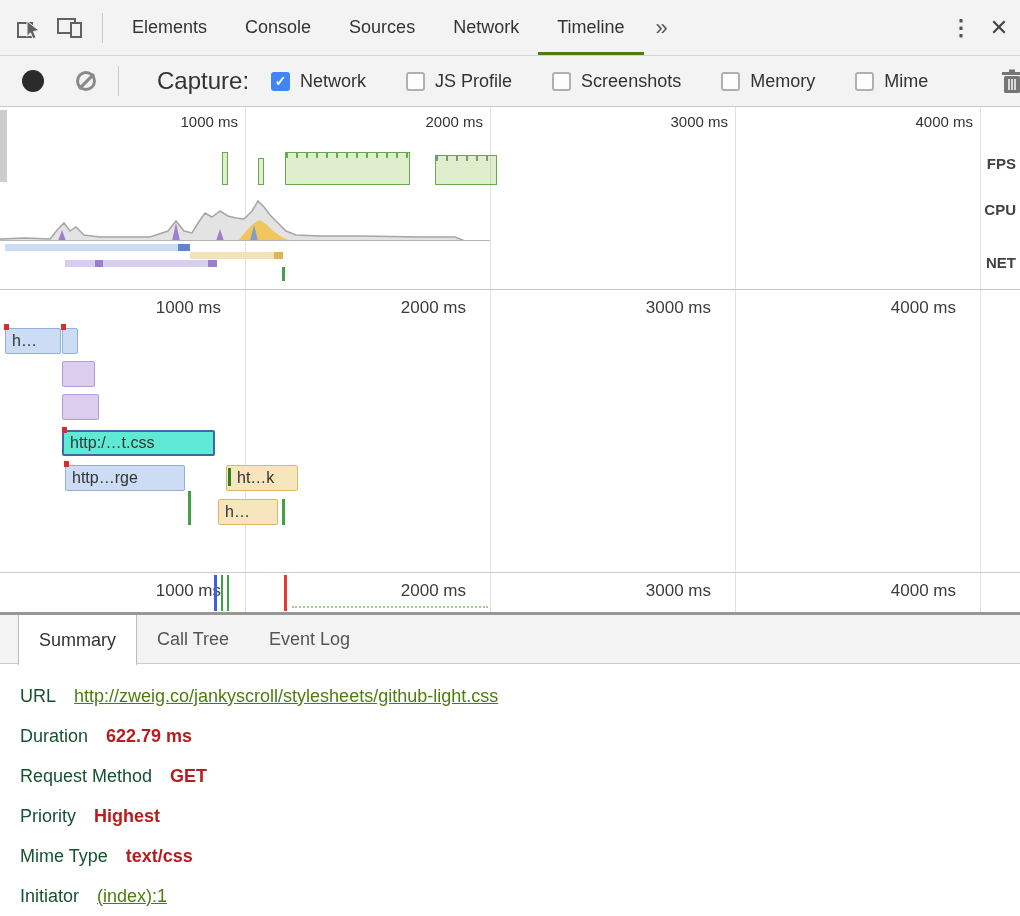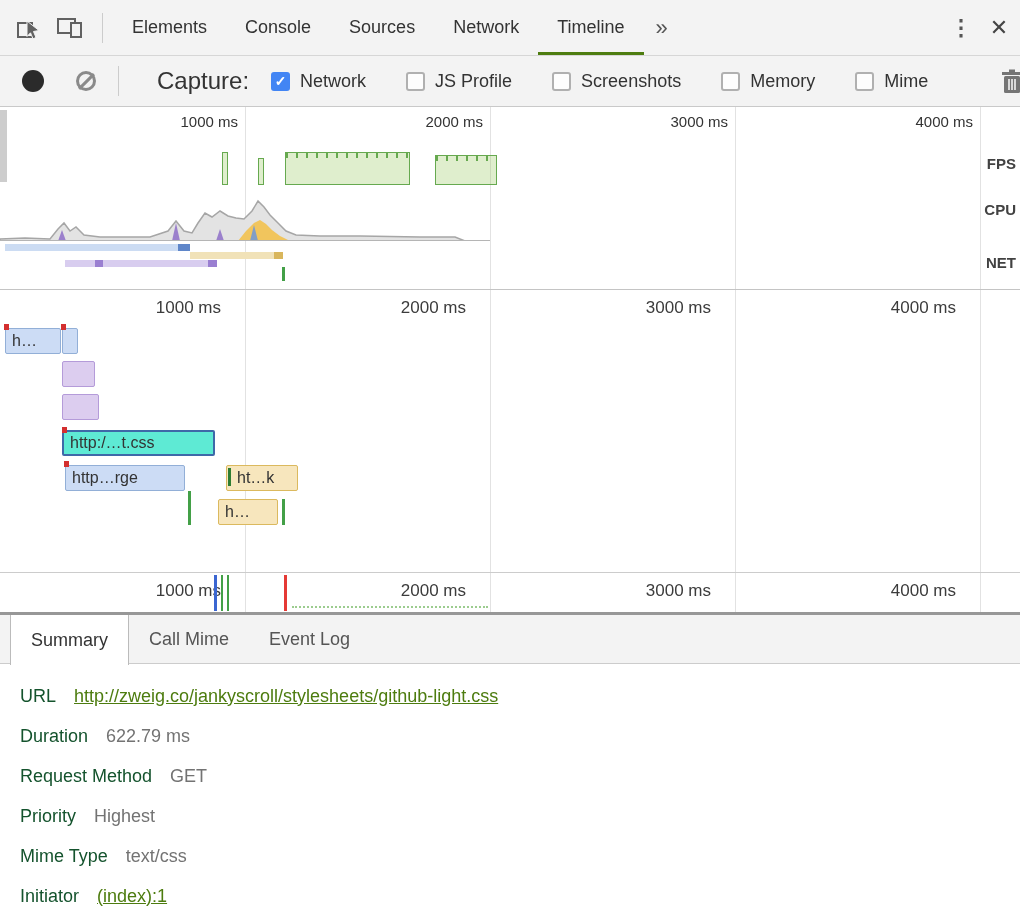--- a/index.html
+++ b/index.html
@@ -107,29 +107,29 @@
   .br-tick { position:absolute; top:8px; width:110px; text-align:right; font-size:17px; color:#3c3c3c; }
   .vtick { position:absolute; top:2px; height:36px; }
   .vt-blue  {left:214px; width:3px; background:#3b66d1;}
   .vt-green1{left:221px; width:2px; background:#43a047;}
   .vt-green2{left:227px; width:2px; background:#43a047;}
   .vt-red   {left:284px; width:3px; background:#e53935;}
   .dotline { position:absolute; left:292px; top:33px; width:196px; border-top:2px dotted #9ccc8f; }
   .split { height:3px; background:#979797; flex:0 0 auto; }
 
   
-  .dtabs { height:49px; background:#f3f3f3; border-bottom:1px solid #ccc; display:flex; align-items:stretch; padding-left:10px; flex:0 0 auto; }
+  .dtabs { height:49px; background:#f3f3f3; border-bottom:1px solid #ccc; display:flex; align-items:stretch; padding-left:18px; flex:0 0 auto; }
   .dtab { display:flex; align-items:center; padding:0 20px; font-size:18px; color:#555; cursor:pointer; position:relative; }
   .dtab.active { background:#fff; border-left:1px solid #bbb; border-right:1px solid #bbb; color:#333; height:50px; z-index:2; }
 
   
   .summary { flex:1; background:#fff; padding:12px 0 0 20px; overflow:hidden; }
   .srow { height:40px; display:flex; align-items:center; font-size:18px; }
   .slabel { color:#14532d; margin-right:18px; }
-  .svalue { color:#737373; }
+  .svalue { color:#b91c1c;font-weight:bold; }
   a.slink { color:#4d7c0f; text-decoration:underline; cursor:pointer; }
 </style>
 </head>
 <body>
 
 <div class="devtools">
 
   <div class="main-toolbar">
     <div class="icon-btn inspect-btn">
       <svg width="28" height="28" viewBox="0 0 28 28">
@@ -289,21 +289,21 @@
     <div class="vtick vt-green1"></div>
     <div class="vtick vt-green2"></div>
     <div class="vtick vt-red"></div>
     <div class="dotline"></div>
   </div>
 
   <div class="split"></div>
 
   <div class="dtabs">
     <div class="dtab active">Summary</div>
-    <div class="dtab">Call Mime</div>
+    <div class="dtab">Call Tree</div>
     <div class="dtab">Event Log</div>
   </div>
 
   <div class="summary">
     <div class="srow">
       <span class="slabel">URL</span>
       <a class="slink">http://zweig.co/jankyscroll/stylesheets/github-light.css</a>
     </div>
     <div class="srow">
       <span class="slabel">Duration</span>

